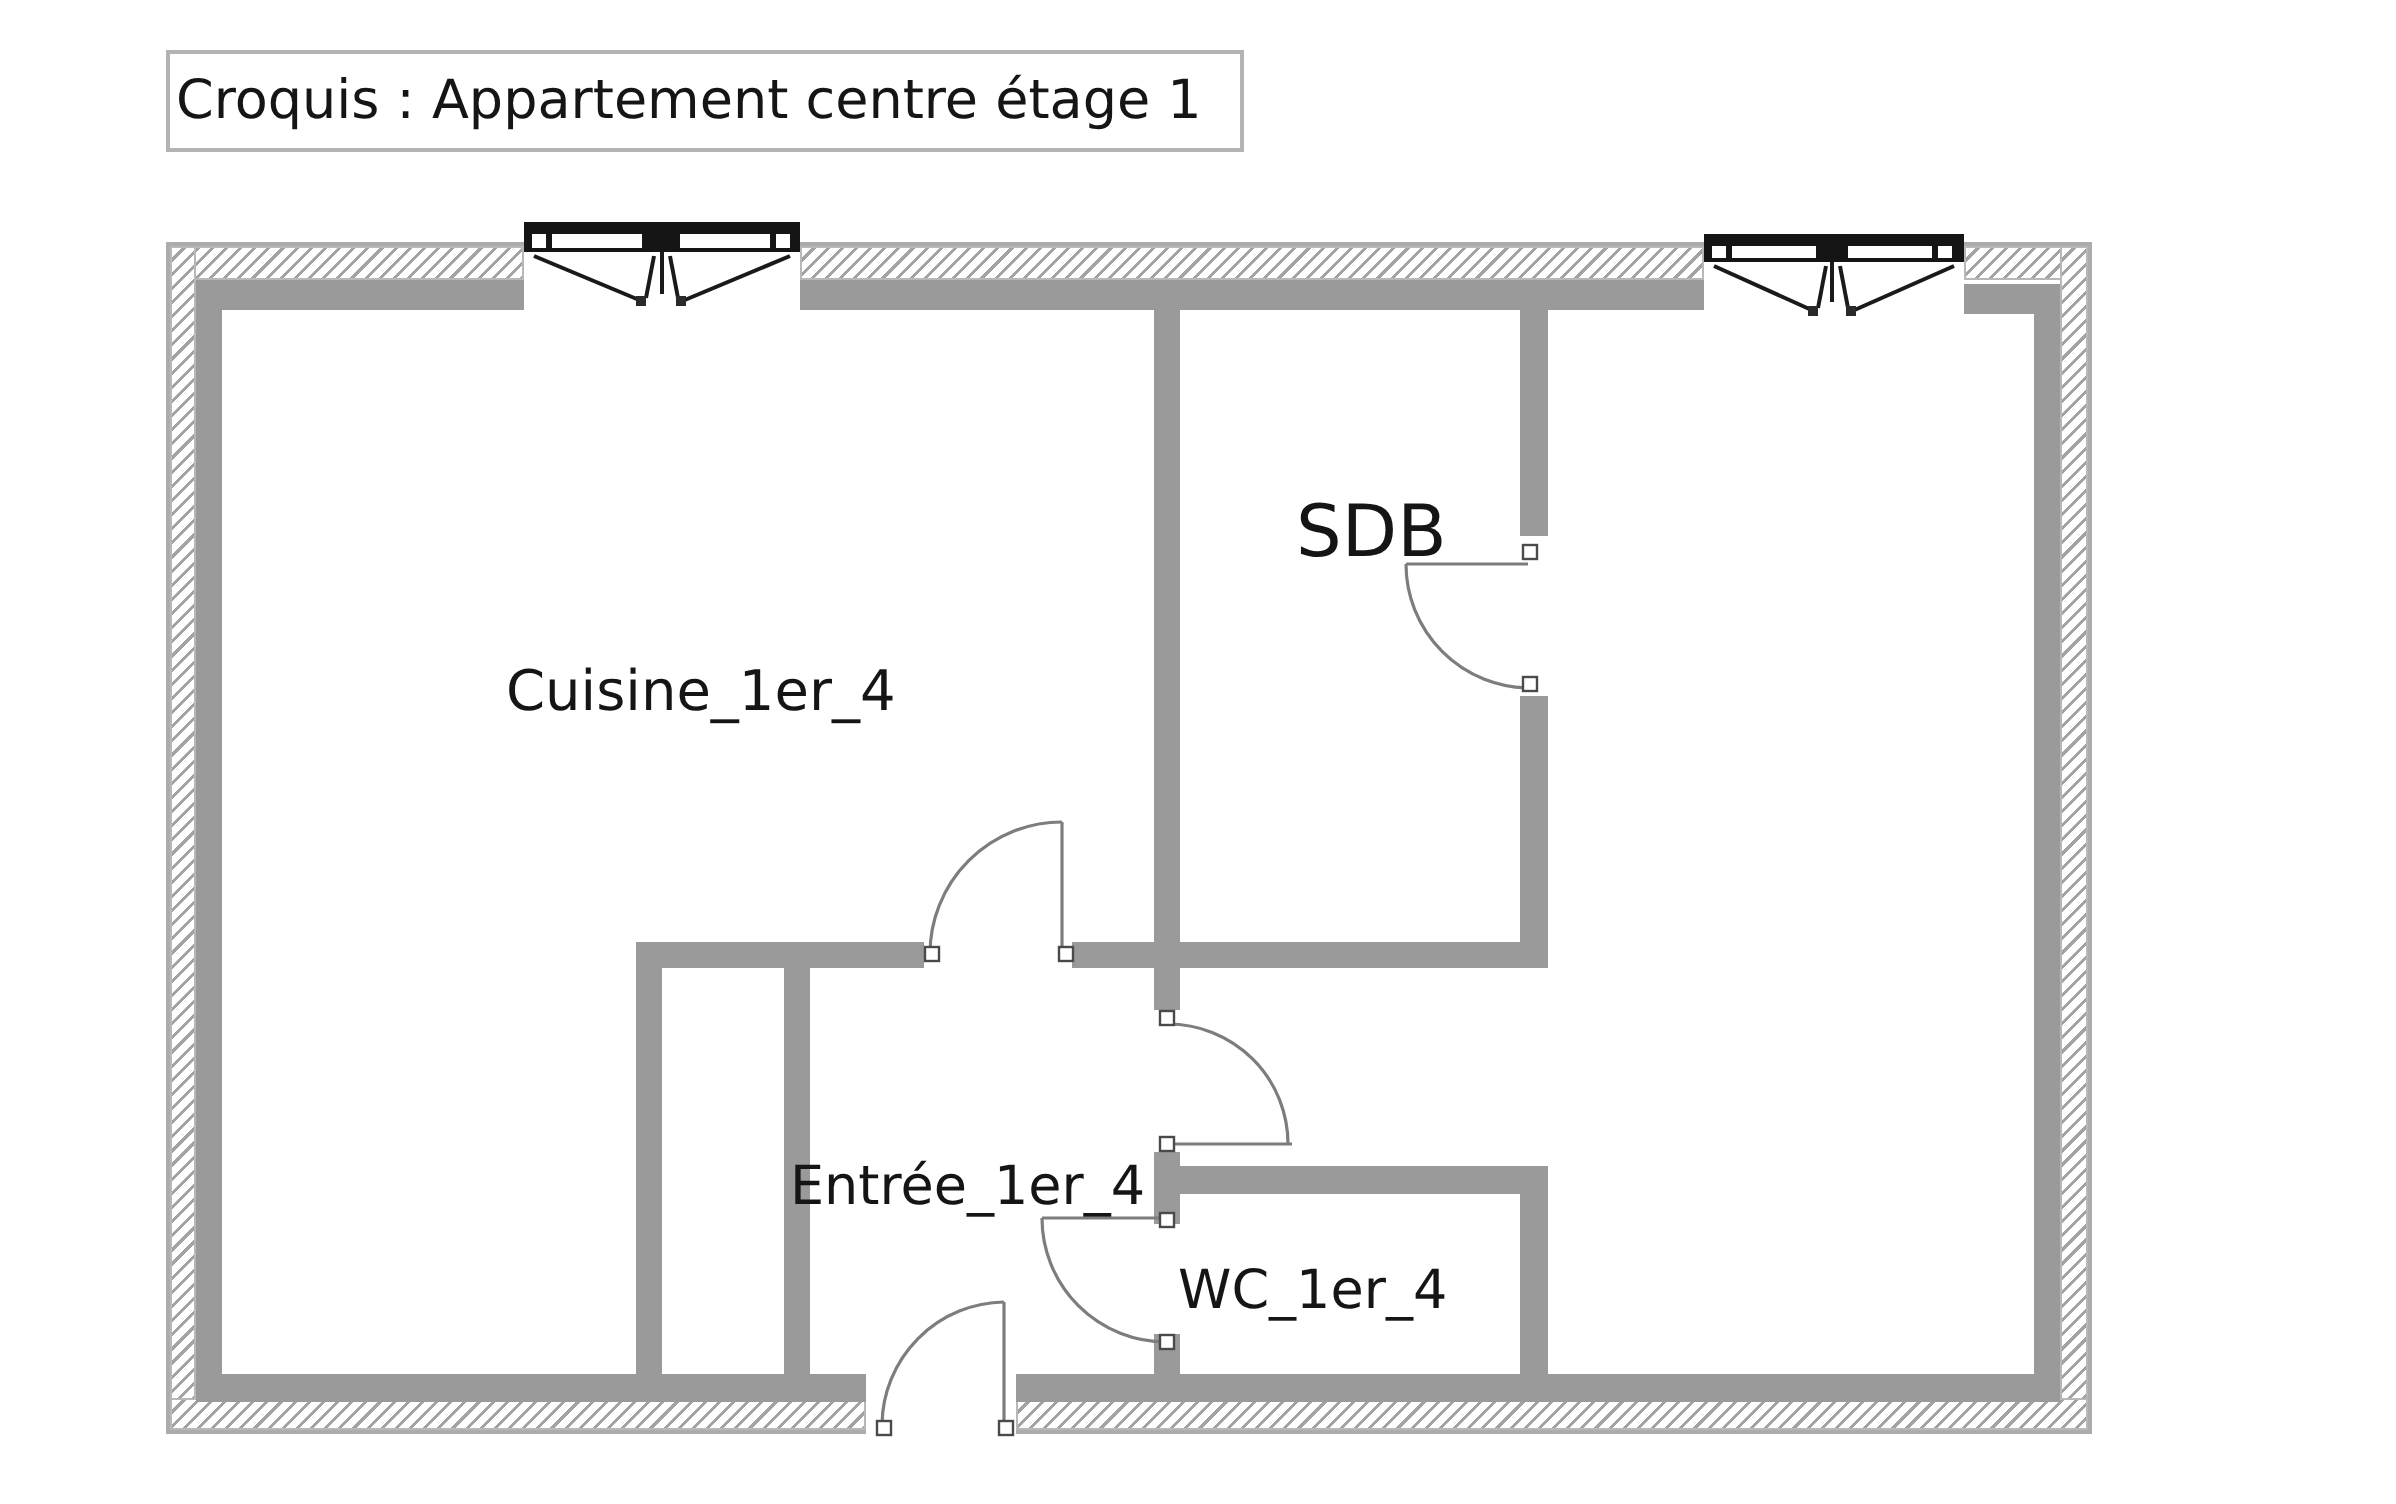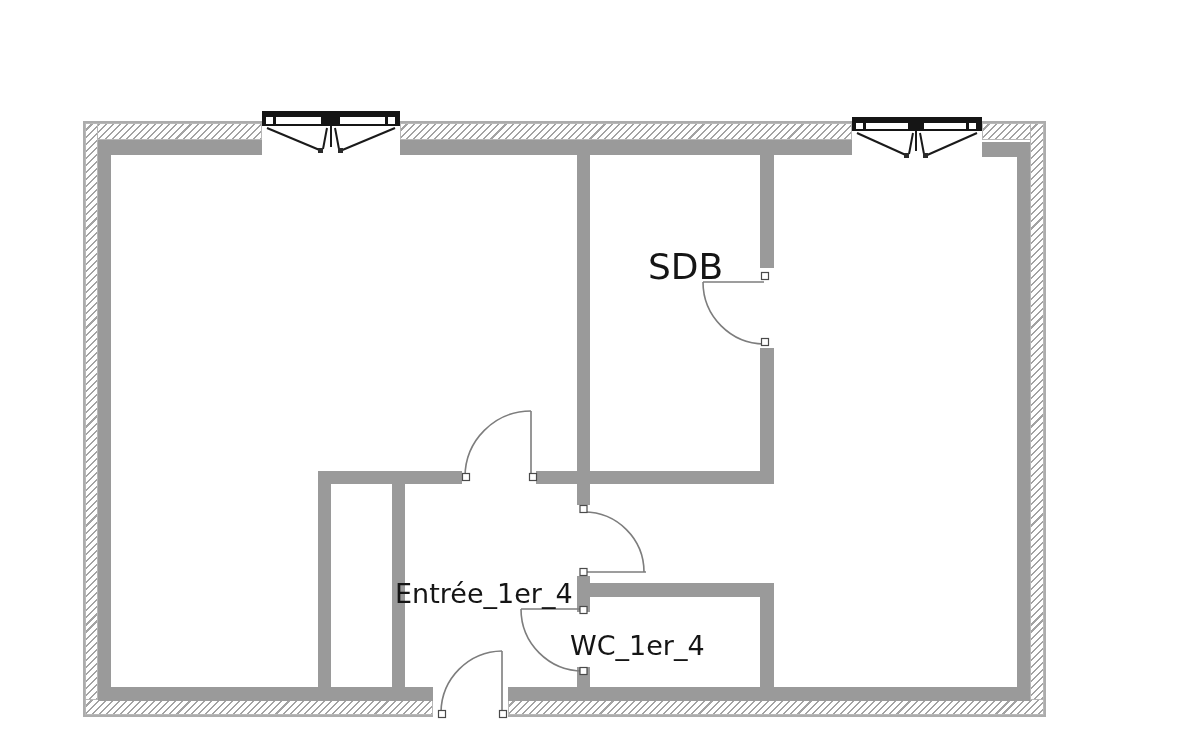--- a/index.html
+++ b/index.html
@@ -21,20 +21,23 @@
   .room-label{font-size:27px;white-space:nowrap;z-index:30;color:#151515;}
   .svg-overlay{left:0;top:0;width:1198px;height:752px;z-index:20;}
   .white-patch{background:#ffffff;z-index:5;}
   .z1{z-index:1}.z2{z-index:2}.z10{z-index:10}.z40{z-index:40}
 </style>
 </head>
 <body>
 
 <div class="canvas">
 
+  <div class="abs title-box z40">
+    <span>Croquis : Appartement centre étage 1</span>
+  </div>
 
   <div class="abs outer-border z1"></div>
 
   <div class="abs hatch z2" style="left:85px;top:123px;width:177px;height:17px"></div>
   <div class="abs hatch z2" style="left:400px;top:123px;width:452px;height:17px"></div>
   <div class="abs hatch z2" style="left:982px;top:123px;width:62px;height:17px"></div>
   <div class="abs hatch z2" style="left:85px;top:123px;width:13px;height:592px"></div>
   <div class="abs hatch z2" style="left:1030px;top:123px;width:14px;height:592px"></div>
   <div class="abs hatch z2" style="left:85px;top:699px;width:348px;height:16px"></div>
   <div class="abs hatch z2" style="left:508px;top:699px;width:536px;height:16px"></div>
@@ -129,17 +132,18 @@
         <path d="M913,133 L909,154" fill="none"></path>
         <path d="M977,133 L925,156" fill="none"></path>
         <path d="M920,133 L924,154" fill="none"></path>
         <path d="M916,131 L916,151" fill="none"></path>
       </g>
       <rect x="904" y="153" width="5" height="5" fill="#2a2a2a"></rect>
       <rect x="923" y="153" width="5" height="5" fill="#2a2a2a"></rect>
     </g>
   </svg>
 
+  <div class="abs room-label" style="left:253px;top:329px;font-size:28px">Cuisine_1er_4</div>
   <div class="abs room-label" style="left:648px;top:246px;font-size:36px">SDB</div>
   <div class="abs room-label" style="left:395px;top:578px">Entrée_1er_4</div>
-  <div class="abs room-label" style="left:570px;top:630px">WC_1er_4</div>
+  <div class="abs room-label" style="left:589px;top:630px">WC_1er_4</div>
 
 </div>
 
 </body></html>

